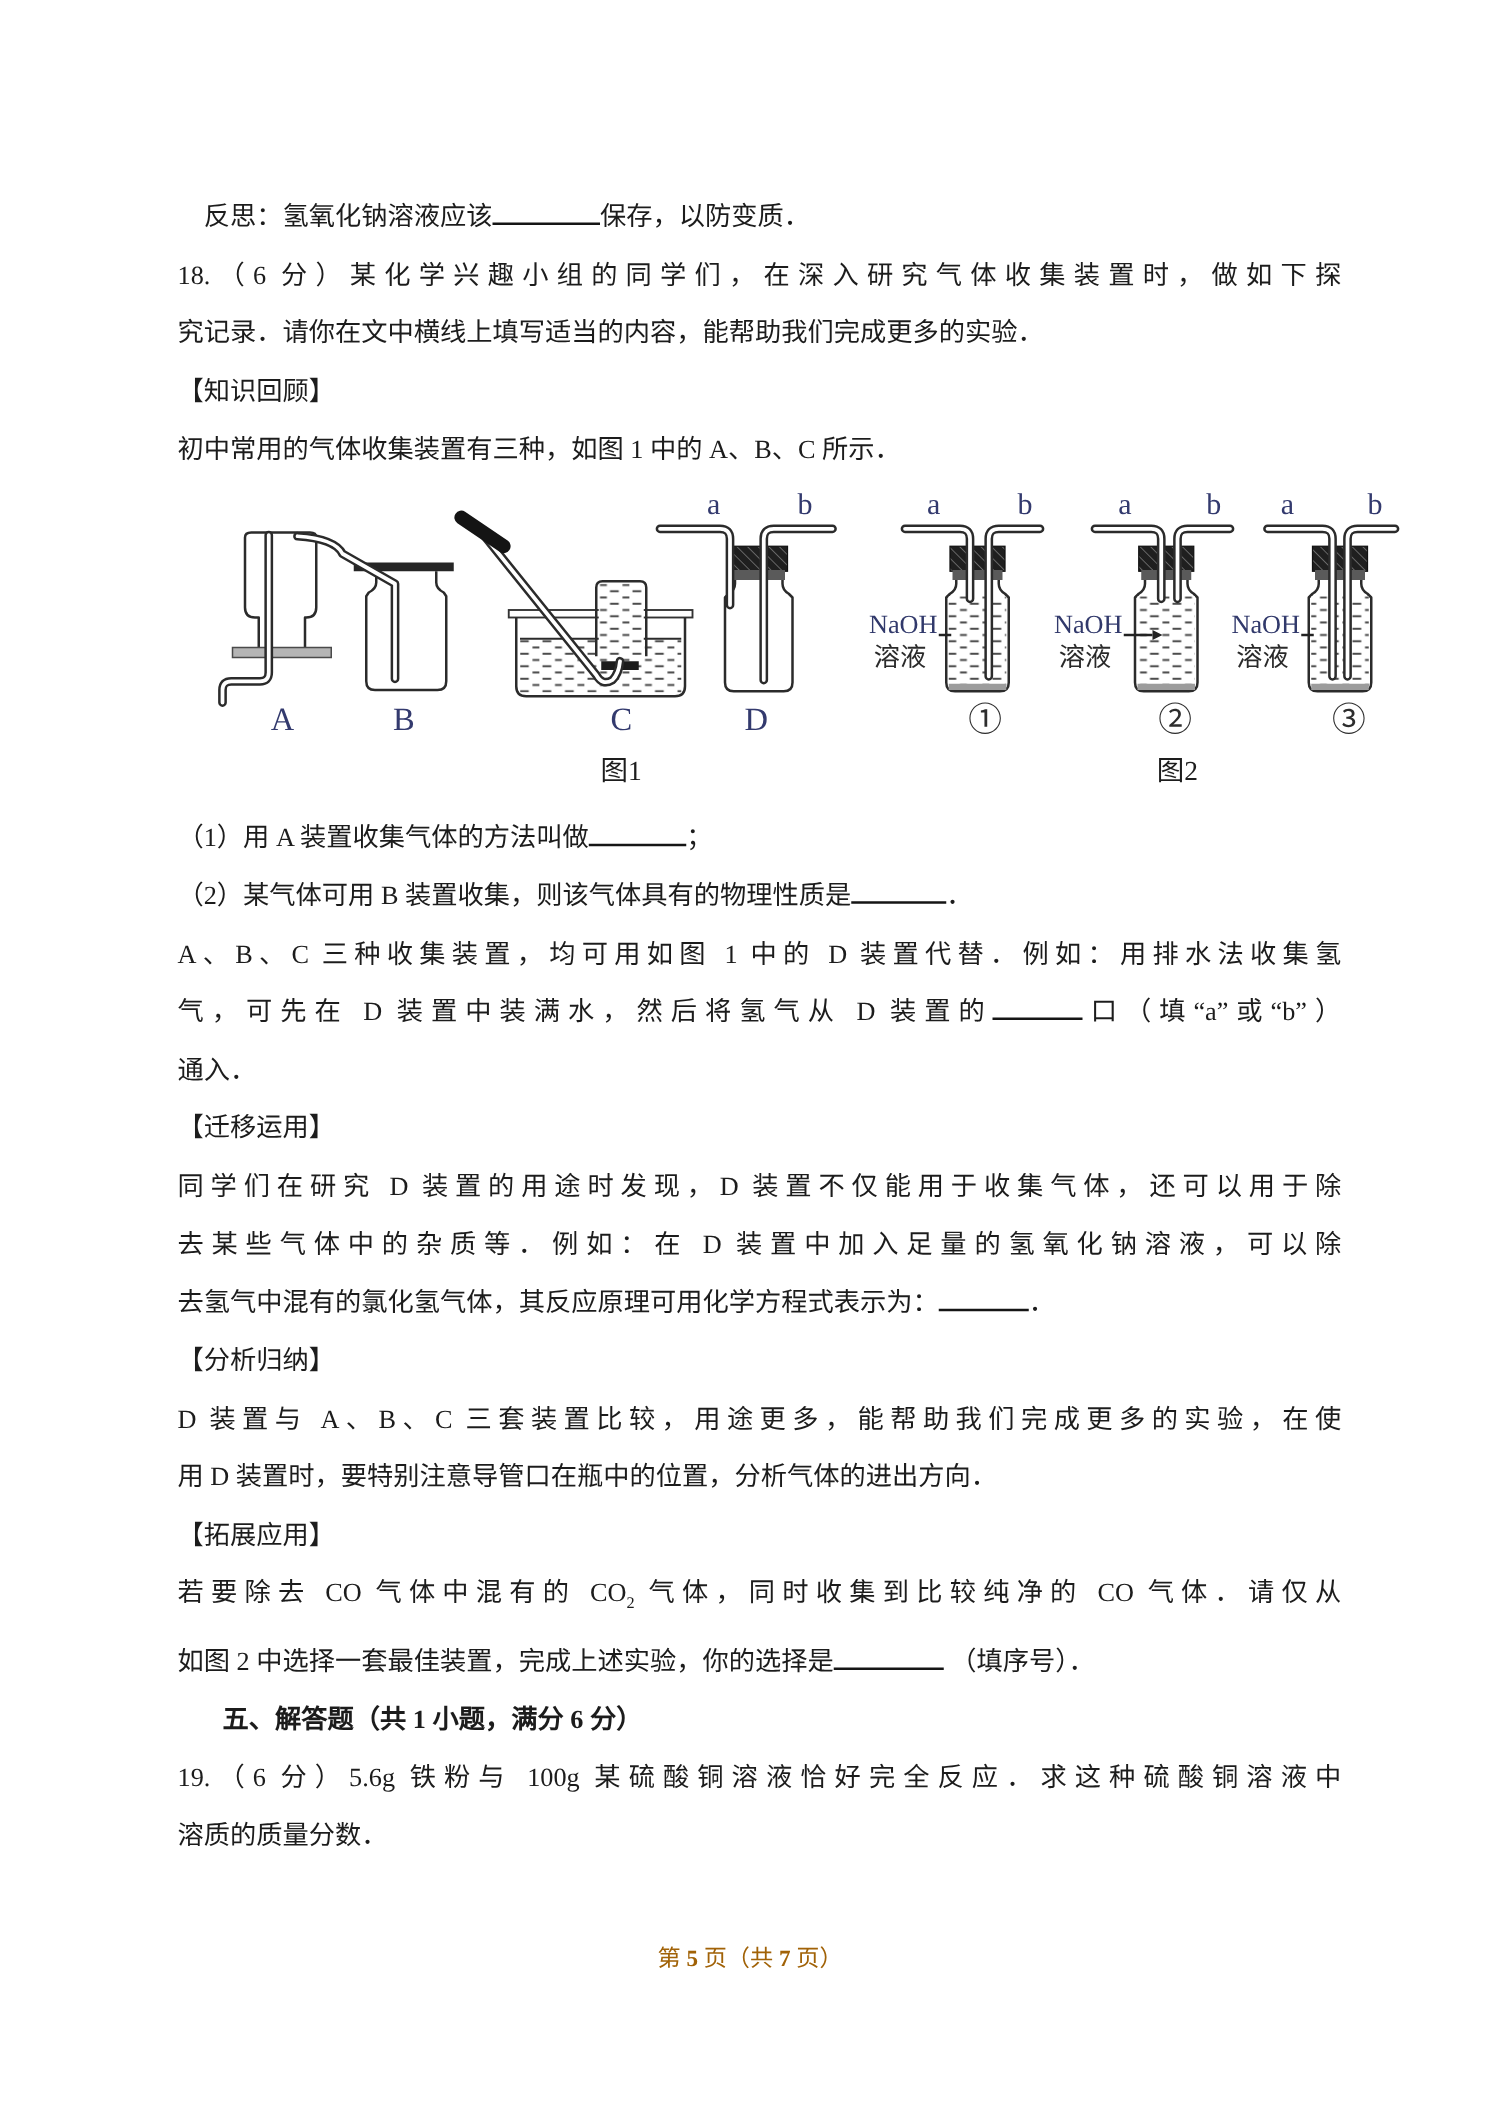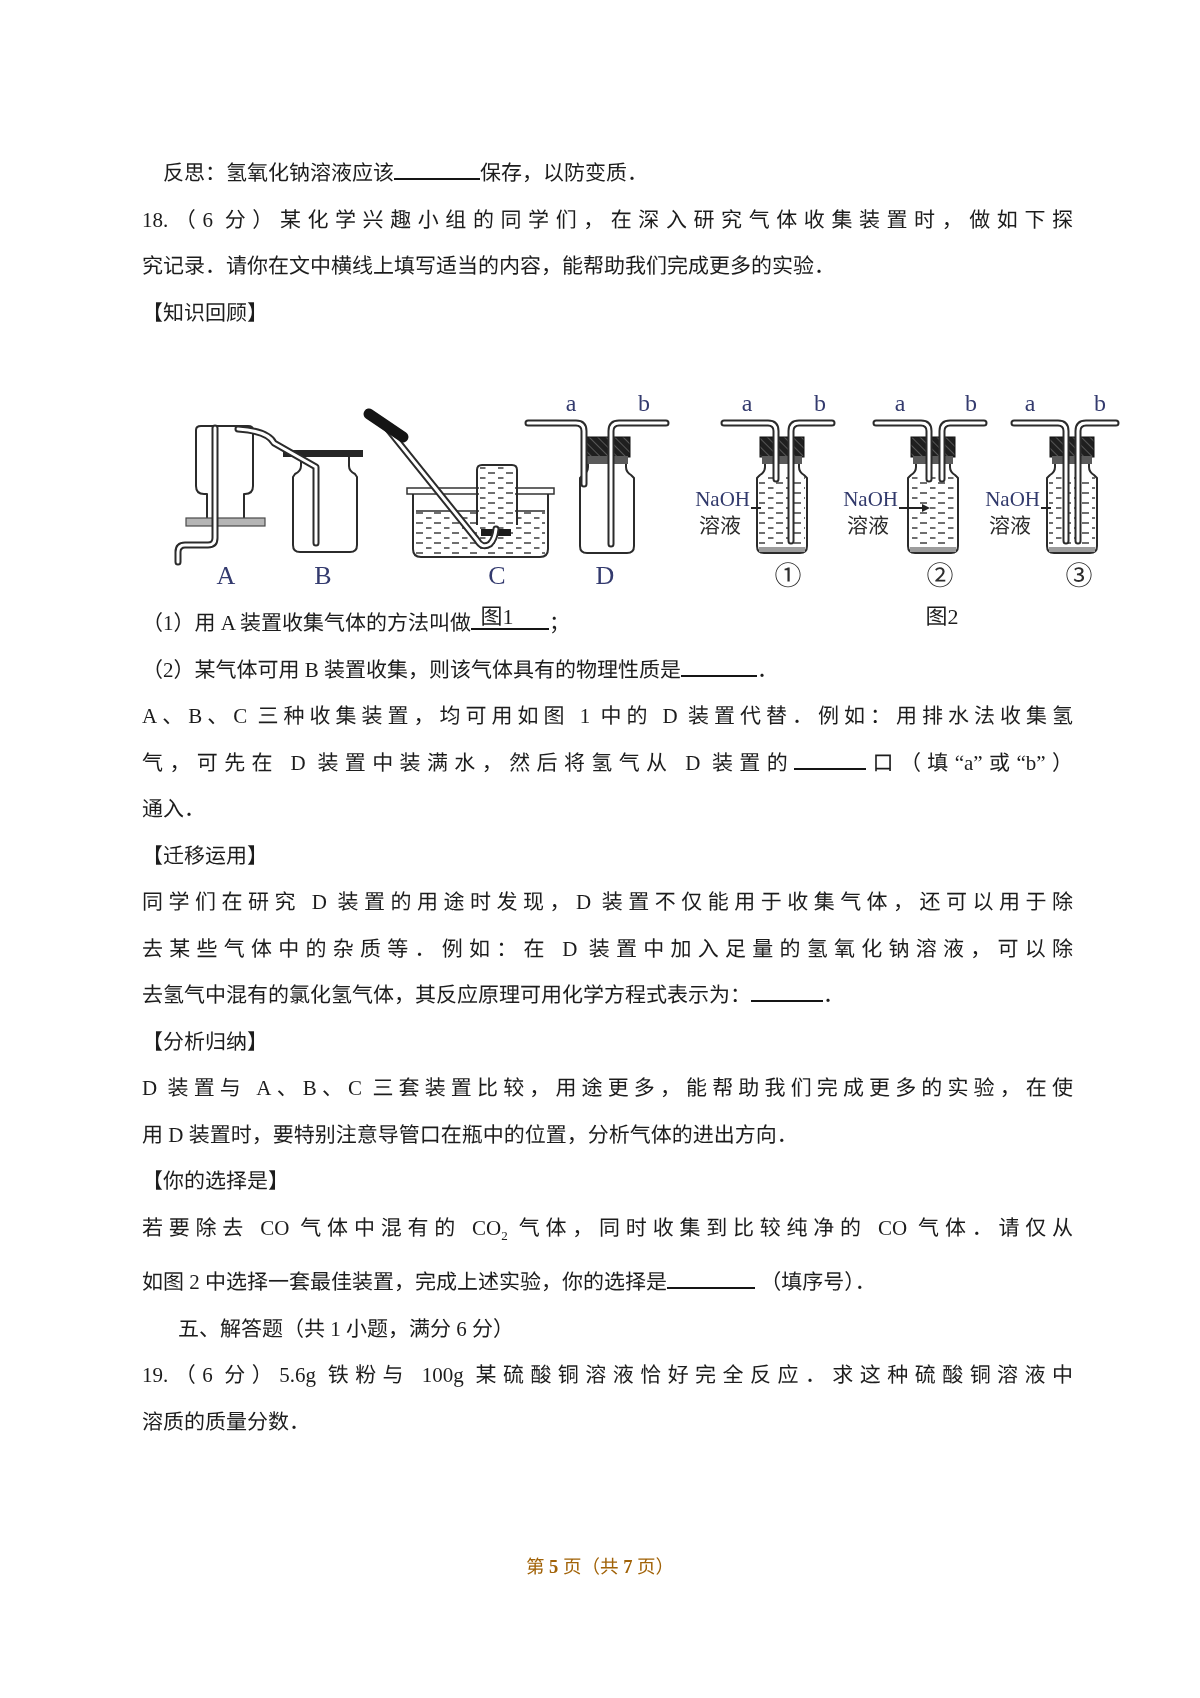--- a/index.html
+++ b/index.html
@@ -6,21 +6,21 @@
   body{
     width:1200px;height:1698px;background:#ffffff;position:relative;
     font-family:"Liberation Serif","DejaVu Serif",serif;color:#1c1c1c;
   }
   #text-flow{
     position:absolute;left:142px;top:150px;width:931px;
     font-size:21px;line-height:46.5px;
   }
   .ln{white-space:normal;}
   .ln.just{text-align:justify;text-align-last:justify;}
-  .ln.bold{font-weight:normal;}
+  .ln.bold{font-weight:bold;}
   .blank{
     display:inline-block;height:20px;border-bottom:2px solid #151515;
     vertical-align:baseline;
   }
   sub{font-size:0.62em;}
   .diagram-spacer{height:264px;}
   #figure-svg{position:absolute;left:0;top:0;}
   #page-footer{
     position:absolute;left:0;top:1552px;width:1200px;text-align:center;
     font-size:18.5px;color:#a16207;
@@ -39,34 +39,35 @@
   .thin{fill:none;stroke:#2b2b2b;stroke-width:2;}
 </style>
 </head>
 <body>
 
 <div id="text-flow">
     <div class="ln" style="text-indent: 21px;"><span>反思：氢氧化钠溶液应该</span><span class="blank" style="width: 86px;"></span><span>保存，以防变质．</span></div>
     <div class="ln just"><span>18.（6 分）某化学兴趣小组的同学们，在深入研究气体收集装置时，做如下探</span></div>
     <div class="ln"><span>究记录．请你在文中横线上填写适当的内容，能帮助我们完成更多的实验．</span></div>
     <div class="ln"><span>【知识回顾】</span></div>
+    <div class="ln"><span>初中常用的气体收集装置有三种，如图 1 中的 A、B、C 所示．</span></div>
     <div class="diagram-spacer" style="height: 264px;"></div>
     <div class="ln"><span>（1）用 A 装置收集气体的方法叫做</span><span class="blank" style="width: 78px;"></span><span>；</span></div>
     <div class="ln"><span>（2）某气体可用 B 装置收集，则该气体具有的物理性质是</span><span class="blank" style="width: 76px;"></span><span>．</span></div>
     <div class="ln just"><span>A、B、C 三种收集装置，均可用如图 1 中的 D 装置代替．例如：用排水法收集氢</span></div>
     <div class="ln just"><span>气，可先在 D 装置中装满水，然后将氢气从 D 装置的</span><span class="blank" style="width: 72px;"></span><span>口（填“a”或“b”）</span></div>
     <div class="ln"><span>通入．</span></div>
     <div class="ln"><span>【迁移运用】</span></div>
     <div class="ln just"><span>同学们在研究 D 装置的用途时发现，D 装置不仅能用于收集气体，还可以用于除</span></div>
     <div class="ln just"><span>去某些气体中的杂质等．例如：在 D 装置中加入足量的氢氧化钠溶液，可以除</span></div>
     <div class="ln"><span>去氢气中混有的氯化氢气体，其反应原理可用化学方程式表示为：</span><span class="blank" style="width: 72px;"></span><span>．</span></div>
     <div class="ln"><span>【分析归纳】</span></div>
     <div class="ln just"><span>D 装置与 A、B、C 三套装置比较，用途更多，能帮助我们完成更多的实验，在使</span></div>
     <div class="ln"><span>用 D 装置时，要特别注意导管口在瓶中的位置，分析气体的进出方向．</span></div>
-    <div class="ln"><span>【你的选择是】</span></div>
+    <div class="ln"><span>【拓展应用】</span></div>
     <div class="ln just"><span>若要除去 CO 气体中混有的 CO</span><sub>2</sub><span> 气体，同时收集到比较纯净的 CO 气体．请仅从</span></div>
     <div class="ln"><span>如图 2 中选择一套最佳装置，完成上述实验，你的选择是</span><span class="blank" style="width: 88px;"></span><span> （填序号）．</span></div>
     <div class="ln bold" style="text-indent: 36px;"><span>五、解答题（共 1 小题，满分 6 分）</span></div>
     <div class="ln just"><span>19.（6 分）5.6g 铁粉与 100g 某硫酸铜溶液恰好完全反应．求这种硫酸铜溶液中</span></div>
     <div class="ln"><span>溶质的质量分数．</span></div>
   </div>
 
 <svg id="figure-svg" width="1200" height="660" viewBox="0 0 1200 660" xmlns="http://www.w3.org/2000/svg">
   <defs>
     <pattern id="liq" width="18" height="10" patternUnits="userSpaceOnUse">

